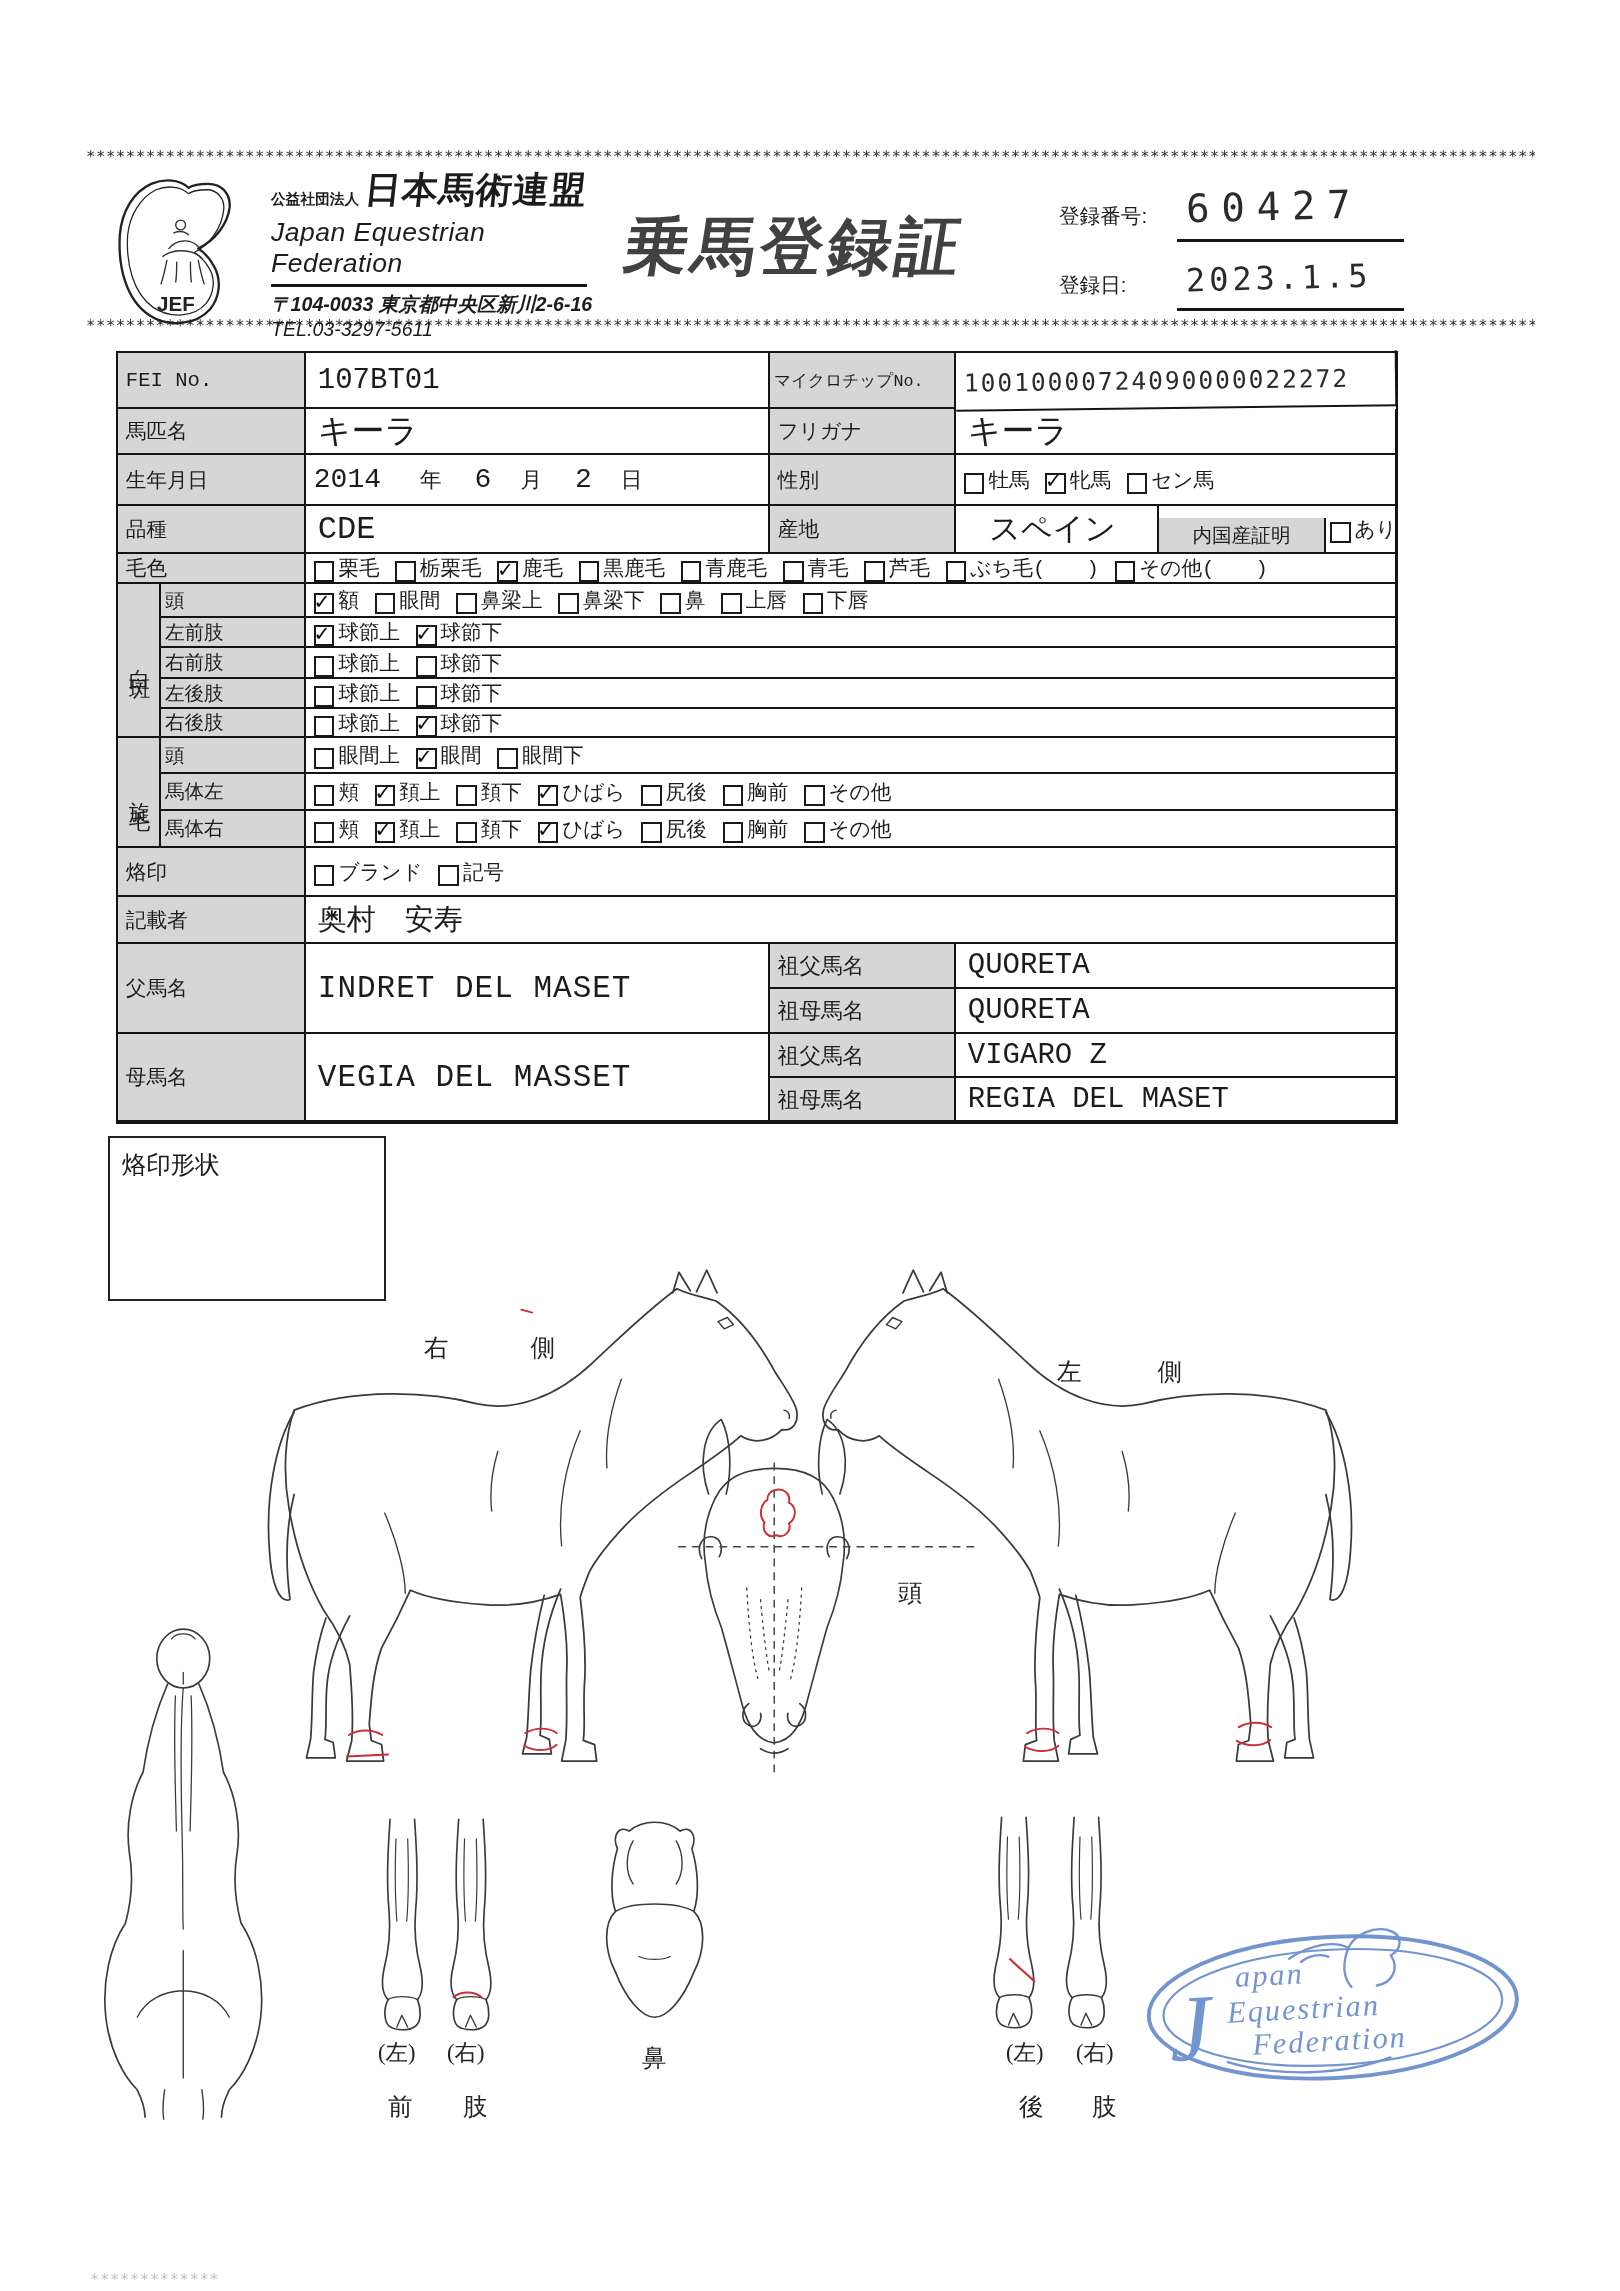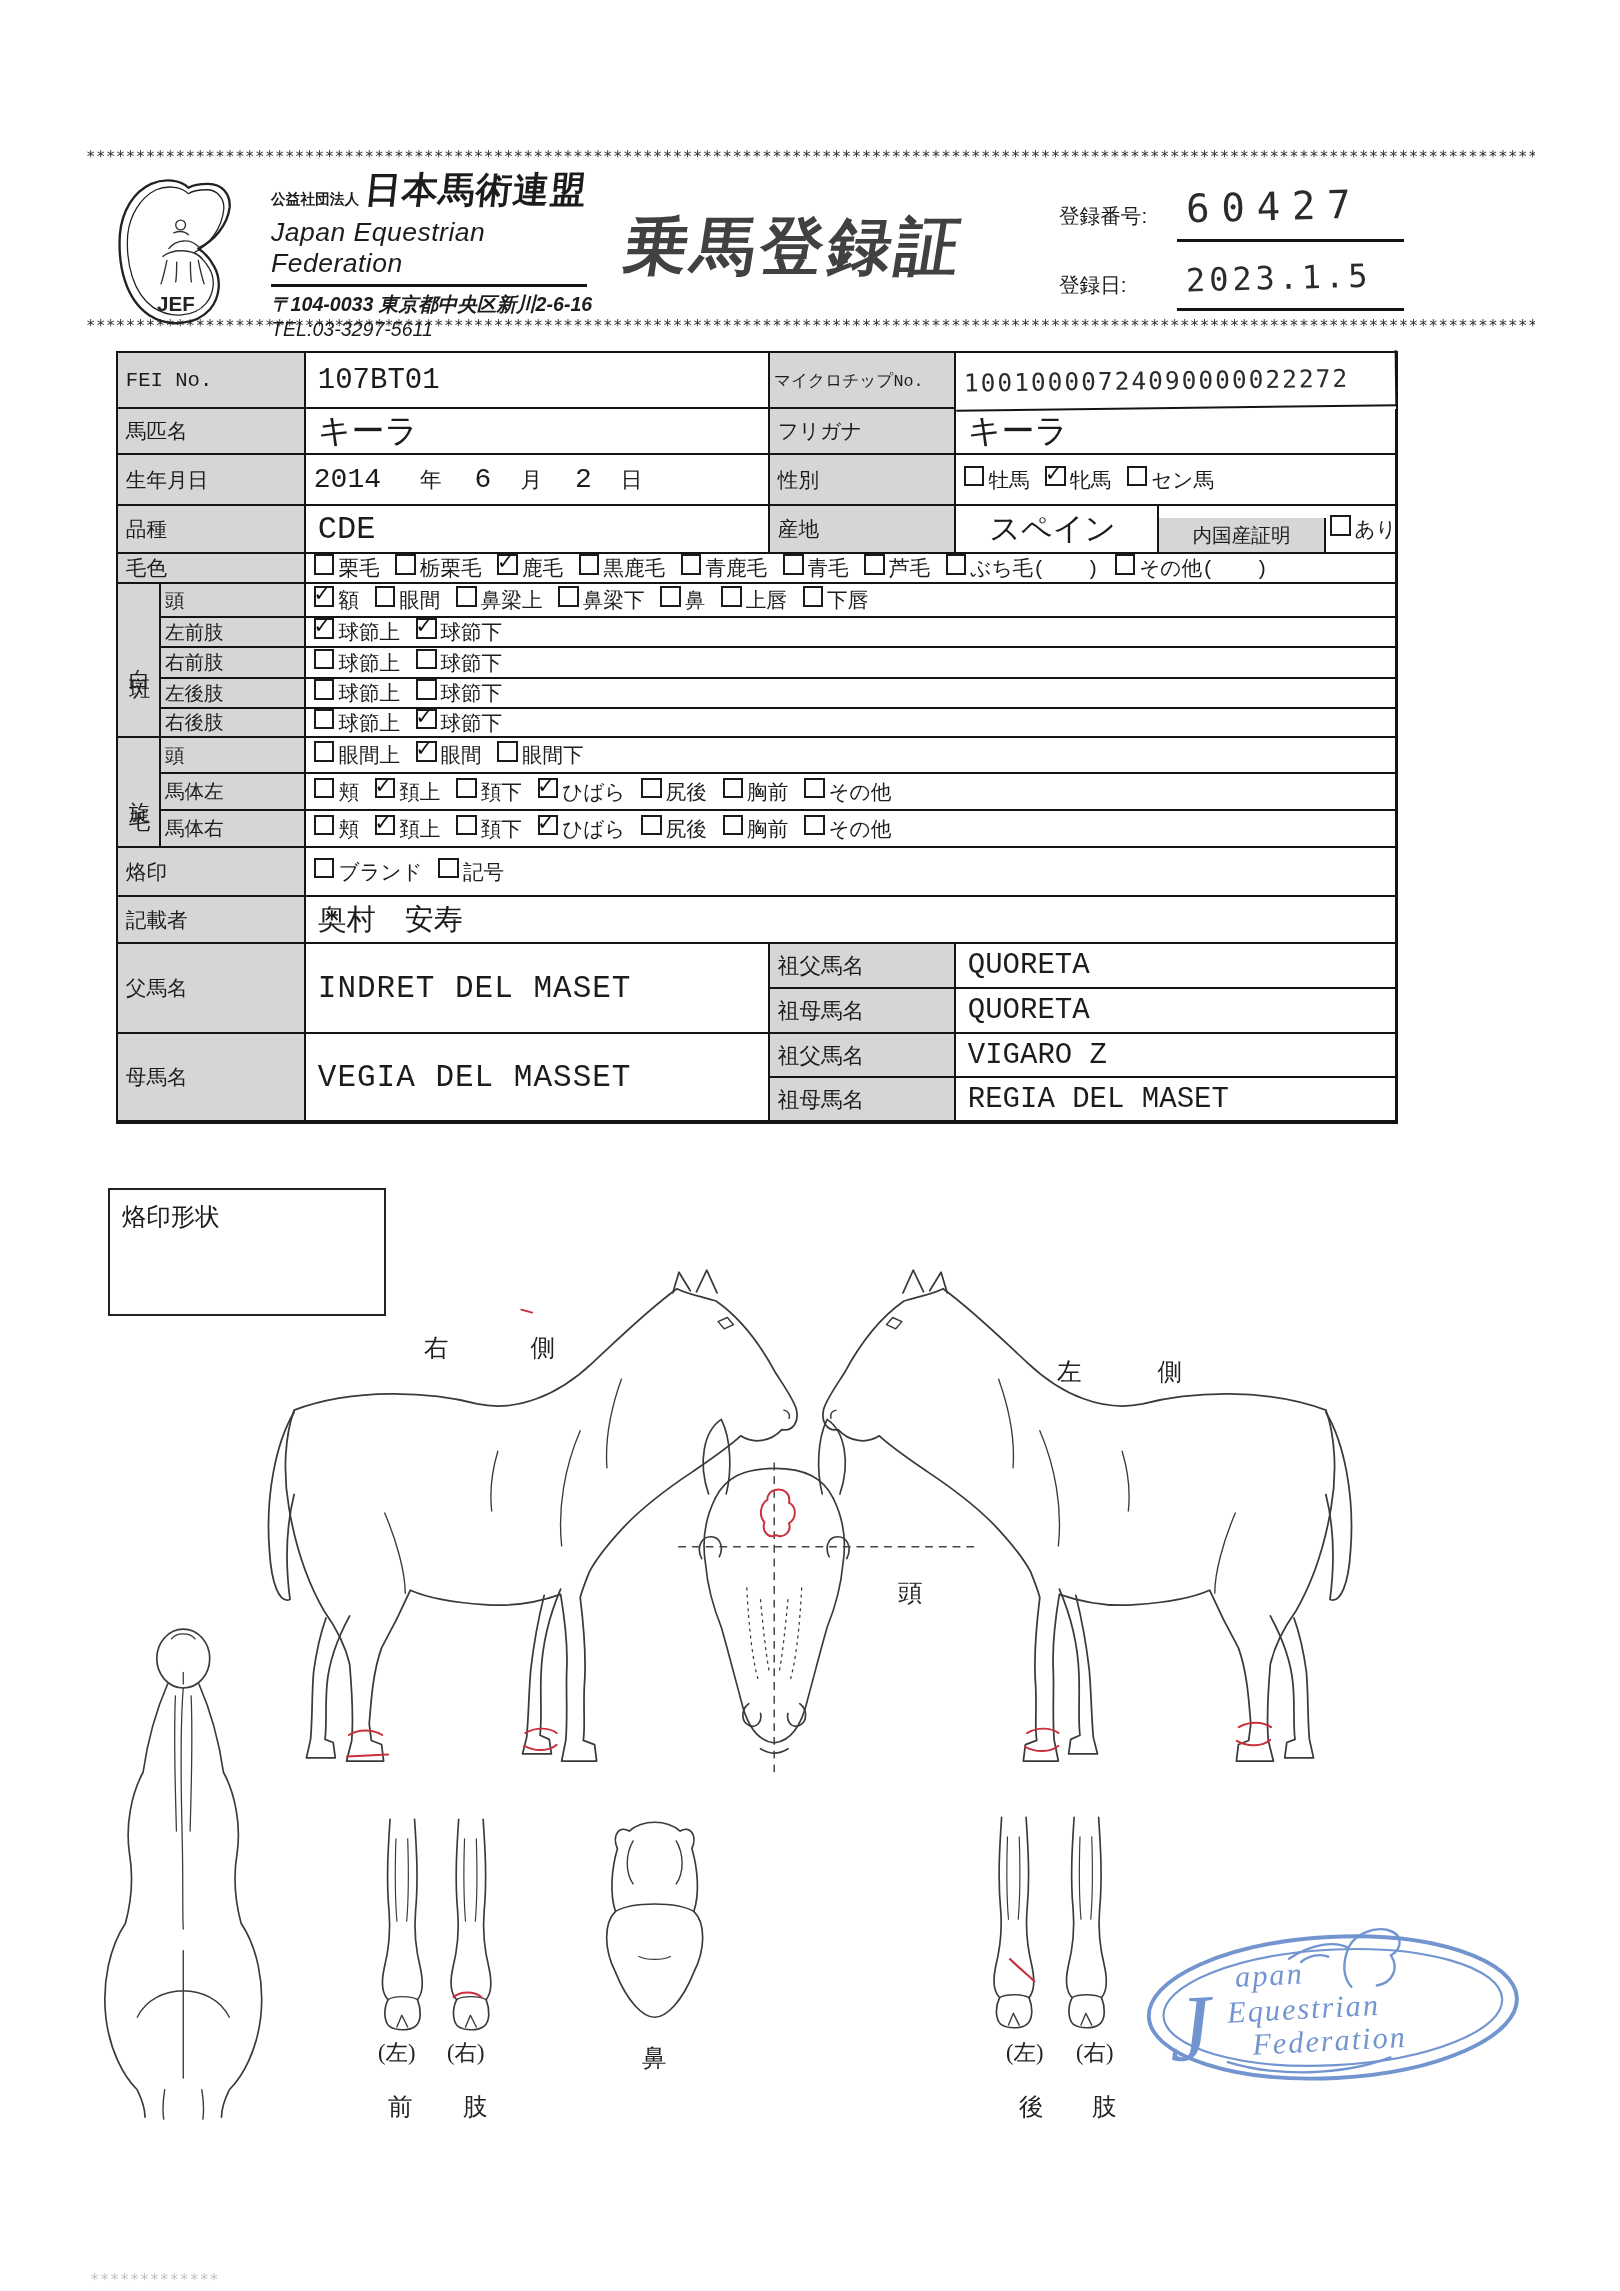--- a/index.html
+++ b/index.html
@@ -45,27 +45,27 @@
             letter-spacing:7.8px;font-size:21.6px;display:flex;align-items:center;}
   .val{font-size:29px;padding-left:11.8px;}
   .val.jp{font-size:33px;}
   .val.center{justify-content:center;padding-left:0;font-size:31px;}
   .val.ped{font-size:31px;letter-spacing:1px;}
   .hand{font-family:"DejaVu Sans Mono",monospace;font-size:24.5px;letter-spacing:2px;color:#2b2b2b;
         transform:rotate(-0.7deg);}
   .birthrow span{font-size:28px;}
   .birthrow .u{font-size:21.6px;}
   .opts{font-size:20.6px;}
-  .opt{display:inline-flex;align-items:flex-start;margin-right:15.7px;white-space:nowrap;}
+  .opt{display:inline-flex;align-items:flex-end;margin-right:15.7px;white-space:nowrap;}
   .optlab{font-size:20.6px;}
   .cb{display:inline-block;width:16.7px;height:16.7px;border:2px solid #1a1a1a;background:#fff;
       position:relative;margin-right:3.9px;flex:0 0 auto;}
   .cb.on::after{content:"✓";position:absolute;left:-1px;top:-8.8px;font-size:23.5px;font-weight:bold;color:#111;}
   
-  .brandbox{position:absolute;left:108px;top:1188px;width:278px;height:128px;border:2.9px solid #222;
+  .brandbox{position:absolute;left:108px;top:1136px;width:278px;height:165px;border:2.9px solid #222;
             font-family:"Liberation Serif",serif;font-size:24.5px;padding:9.8px 11.8px;box-sizing:border-box;}
   .dlabel{position:absolute;font-family:"Liberation Serif",serif;font-size:24.5px;color:#222;white-space:nowrap;}
   .sidelab{display:flex;}
   .art{position:absolute;left:0;top:0;width:1620px;height:2292px;}
 </style>
 </head>
 <body>
 
 <div class="page">
 

